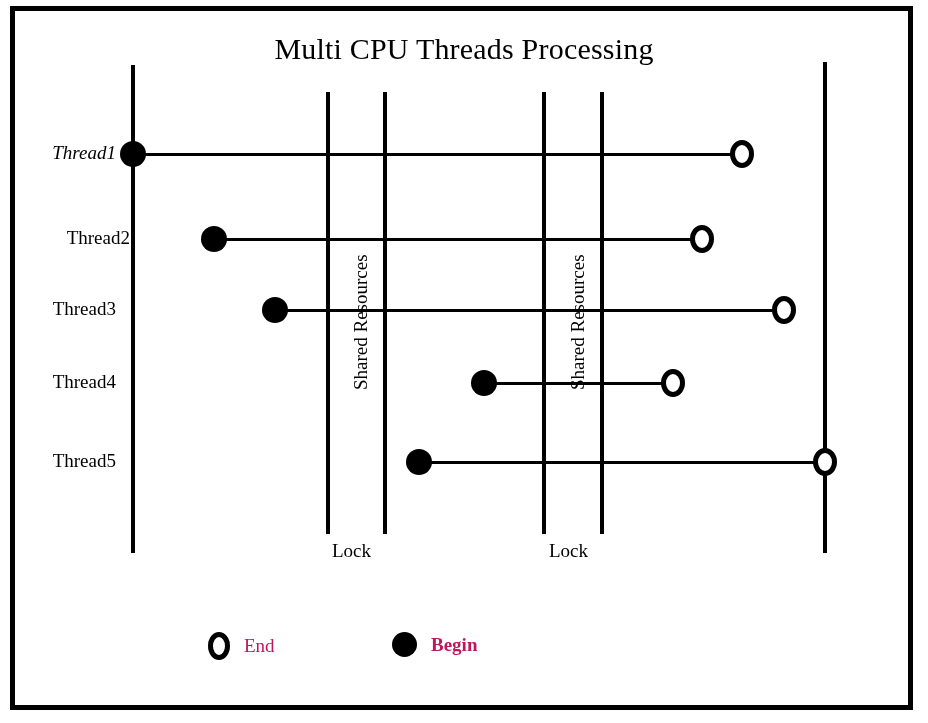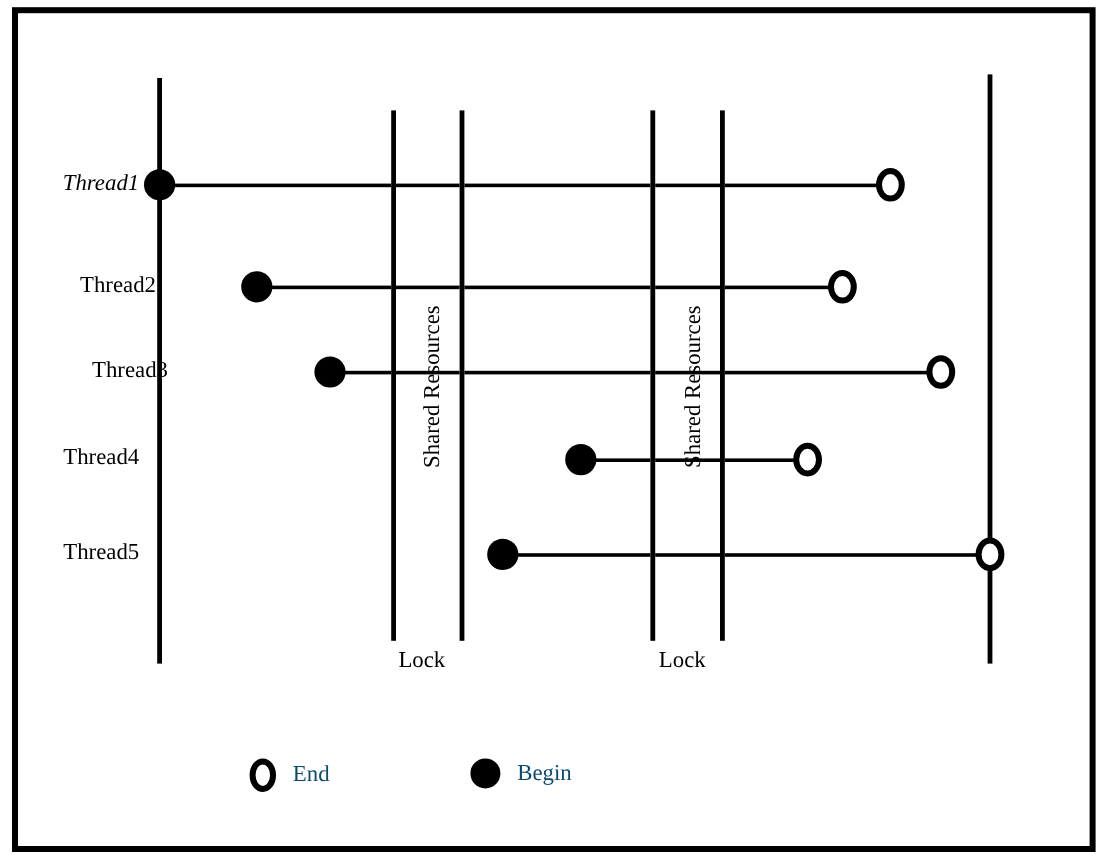--- a/index.html
+++ b/index.html
@@ -98,32 +98,33 @@
     box-sizing: border-box;
   }
   .legend-swatch-begin {
     width: 25px;
     height: 25px;
     border-radius: 50%;
     background: #000000;
   }
   .legend-text {
     font-size: 19px;
-    color: #0c4a6e;
+    color: #be185d;
     margin-left: 14px;
     white-space: nowrap;
   }
 </style>
 </head>
 <body>
 
 <div id="canvas">
 
   <div class="frame"></div>
 
+  <div class="title">Multi CPU Threads Processing</div>
 
   <div id="layer-lines">
       <div class="vline" style="left: 131px; top: 65px; height: 488px;"></div>
       <div class="vline" style="left: 326px; top: 92px; height: 442px;"></div>
       <div class="vline" style="left: 383px; top: 92px; height: 442px;"></div>
       <div class="vline" style="left: 542px; top: 92px; height: 442px;"></div>
       <div class="vline" style="left: 600px; top: 92px; height: 442px;"></div>
       <div class="vline" style="left: 823px; top: 62px; height: 491px;"></div>
     </div>
   <div id="layer-segments">
@@ -157,34 +158,34 @@
       <div class="dot-begin" style="left: 262px; top: 297px;"></div>
       <div class="dot-end" style="left: 772px; top: 296px;"></div>
       <div class="dot-begin" style="left: 471px; top: 370px;"></div>
       <div class="dot-end" style="left: 661px; top: 369px;"></div>
       <div class="dot-begin" style="left: 406px; top: 449px;"></div>
       <div class="dot-end" style="left: 813px; top: 448px;"></div>
     </div>
   <div id="layer-labels">
       <div class="thread-label" style="left: 16px; width: 100px; top: 142px; font-style: italic;">Thread1</div>
       <div class="thread-label" style="left: 16px; width: 100px; top: 227px; margin-left: 14px;">Thread2</div>
-      <div class="thread-label" style="left: 16px; width: 100px; top: 298px; padding-left: 24px;">Thread3</div>
+      <div class="thread-label" style="left: 16px; width: 100px; top: 298px;">Thread3</div>
       <div class="thread-label" style="left: 16px; width: 100px; top: 371px;">Thread4</div>
       <div class="thread-label" style="left: 16px; width: 100px; top: 450px;">Thread5</div>
     </div>
   <div id="layer-locks">
       <div class="shared-label" style="left: 350px; top: 390px;">Shared Resources</div>
       <div class="lock-label" style="left: 332px; top: 540px;">Lock</div>
       <div class="shared-label" style="left: 567px; top: 390px;">Shared Resources</div>
       <div class="lock-label" style="left: 549px; top: 540px;">Lock</div>
     </div>
   <div id="layer-legend">
       <div class="legend-item" style="left: 208px; top: 632px;">
         <div class="legend-swatch-end"></div>
         <span class="legend-text">End</span>
       </div>
-      <div class="legend-item" style="left: 392px; top: 632px;">
+      <div class="legend-item" style="left: 392px; top: 632px; font-weight: bold;">
         <div class="legend-swatch-begin"></div>
         <span class="legend-text">Begin</span>
       </div>
     </div>
 
 </div>
 
 </body></html>

